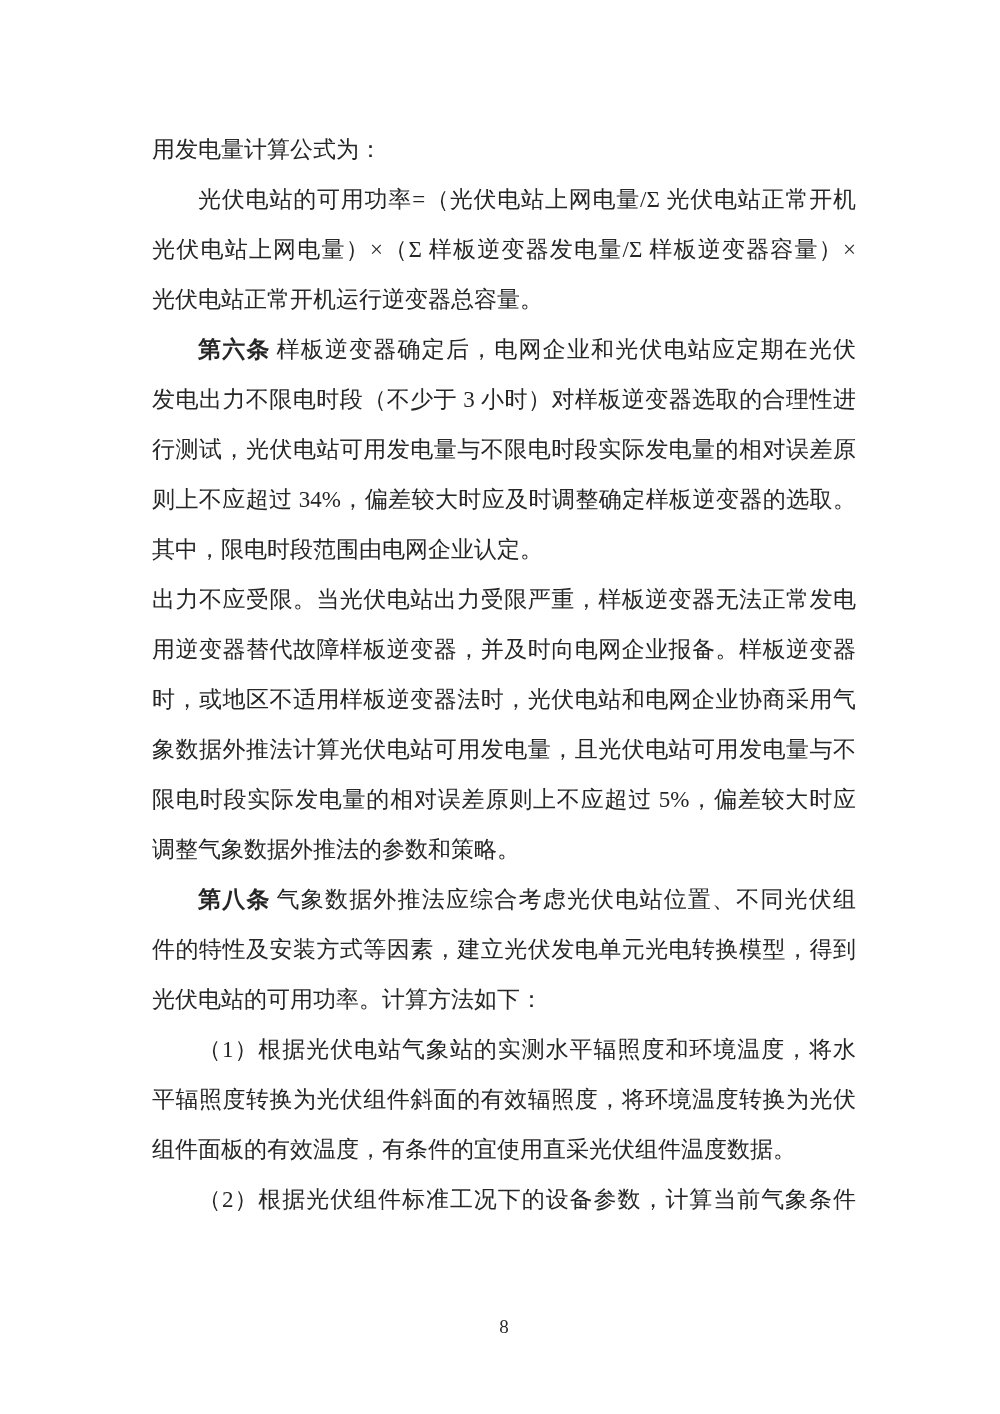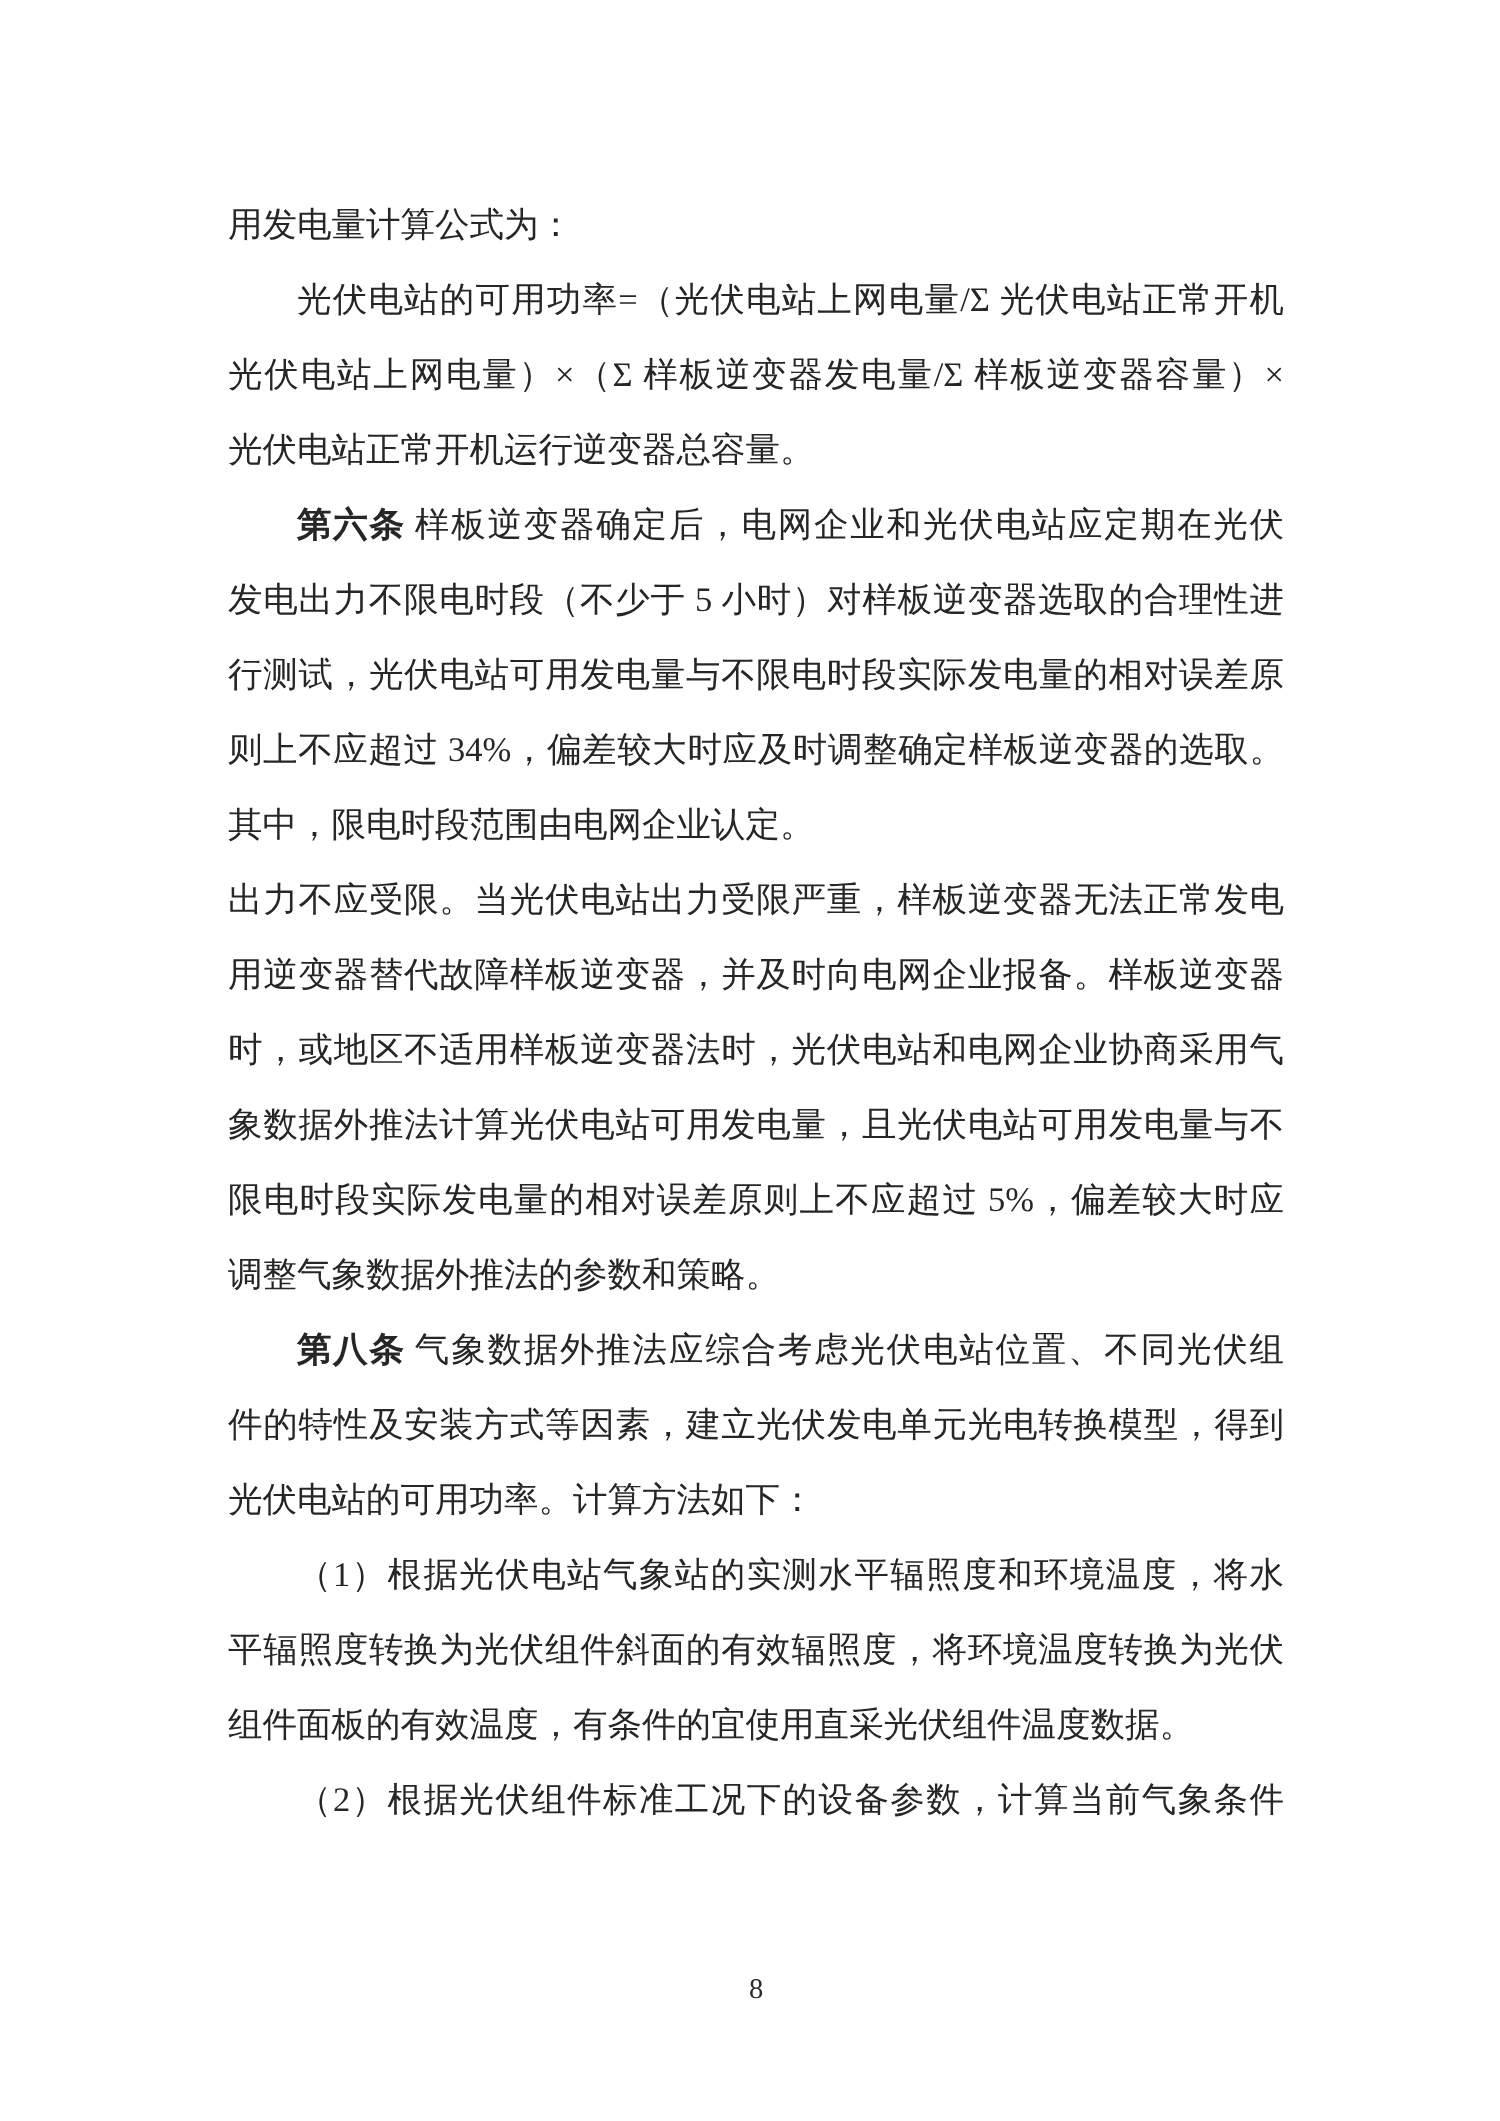--- a/index.html
+++ b/index.html
@@ -68,21 +68,21 @@
     </div>
 
     <div class="para">
       <div class="line j ind">光伏电站的可用功率=（光伏电站上网电量/Σ 光伏电站正常开机</div>
       <div class="line j">光伏电站上网电量）×（Σ 样板逆变器发电量/Σ 样板逆变器容量）×</div>
       <div class="line">光伏电站正常开机运行逆变器总容量。</div>
     </div>
 
     <div class="para">
       <div class="line j ind"><span class="lead">第六条</span><span>样板逆变器确定后，电网企业和光伏电站应定期在光伏</span></div>
-      <div class="line j">发电出力不限电时段（不少于 5 小时）对样板逆变器选取的合理性进</div>
+      <div class="line j">发电出力不限电时段（不少于 3 小时）对样板逆变器选取的合理性进</div>
       <div class="line j">行测试，光伏电站可用发电量与不限电时段实际发电量的相对误差原</div>
       <div class="line j">则上不应超过 34%，偏差较大时应及时调整确定样板逆变器的选取。</div>
       <div class="line">其中，限电时段范围由电网企业认定。</div>
     </div>
 
     <div class="para">
       <div class="line j">出力不应受限。当光伏电站出力受限严重，样板逆变器无法正常发电</div>
       <div class="line j">用逆变器替代故障样板逆变器，并及时向电网企业报备。样板逆变器</div>
       <div class="line j">时，或地区不适用样板逆变器法时，光伏电站和电网企业协商采用气</div>
       <div class="line j">象数据外推法计算光伏电站可用发电量，且光伏电站可用发电量与不</div>

